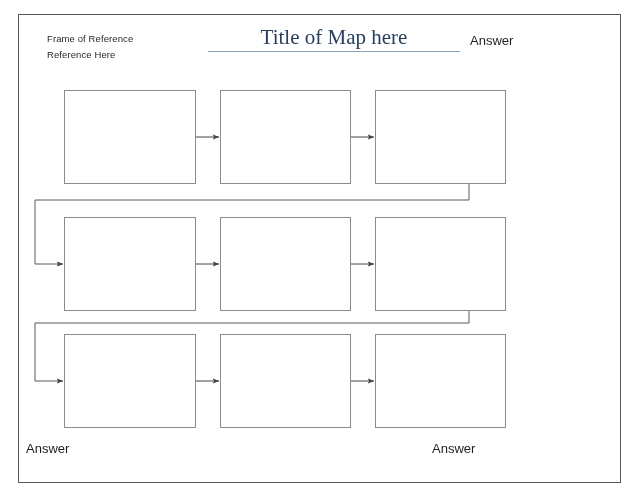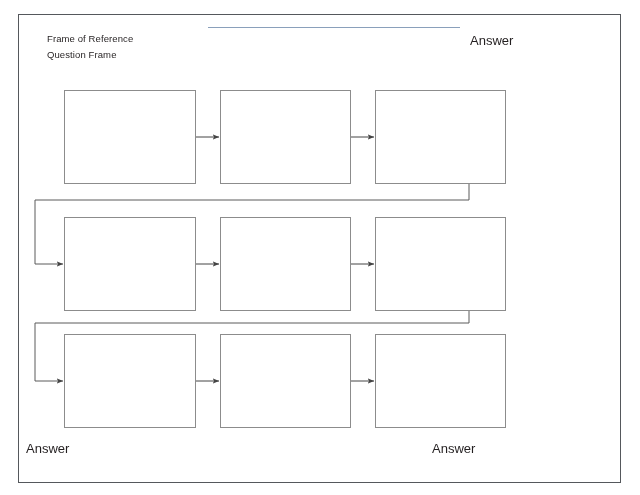--- a/index.html
+++ b/index.html
@@ -101,24 +101,25 @@
 </style>
 </head>
 <body>
 
 <div id="page">
 
   <div id="page-frame"></div>
 
   <div id="header-block">
     <div class="hdr-line">Frame of Reference</div>
-    <div class="hdr-line">Question Frame</div>
+    <div class="hdr-line">Reference Here</div>
   </div>
 
   <div id="title-wrap">
+    <div id="map-title">Title of Map here</div>
     <div id="title-rule"></div>
   </div>
 
   <div class="answer-label" id="answer-top">Answer</div>
   <div class="answer-label" id="answer-bottom-left">Answer</div>
   <div class="answer-label" id="answer-bottom-middle">Answer</div>
 
   <div class="flow-box row1 col1"></div>
   <div class="flow-box row1 col2"></div>
   <div class="flow-box row1 col3"></div>

